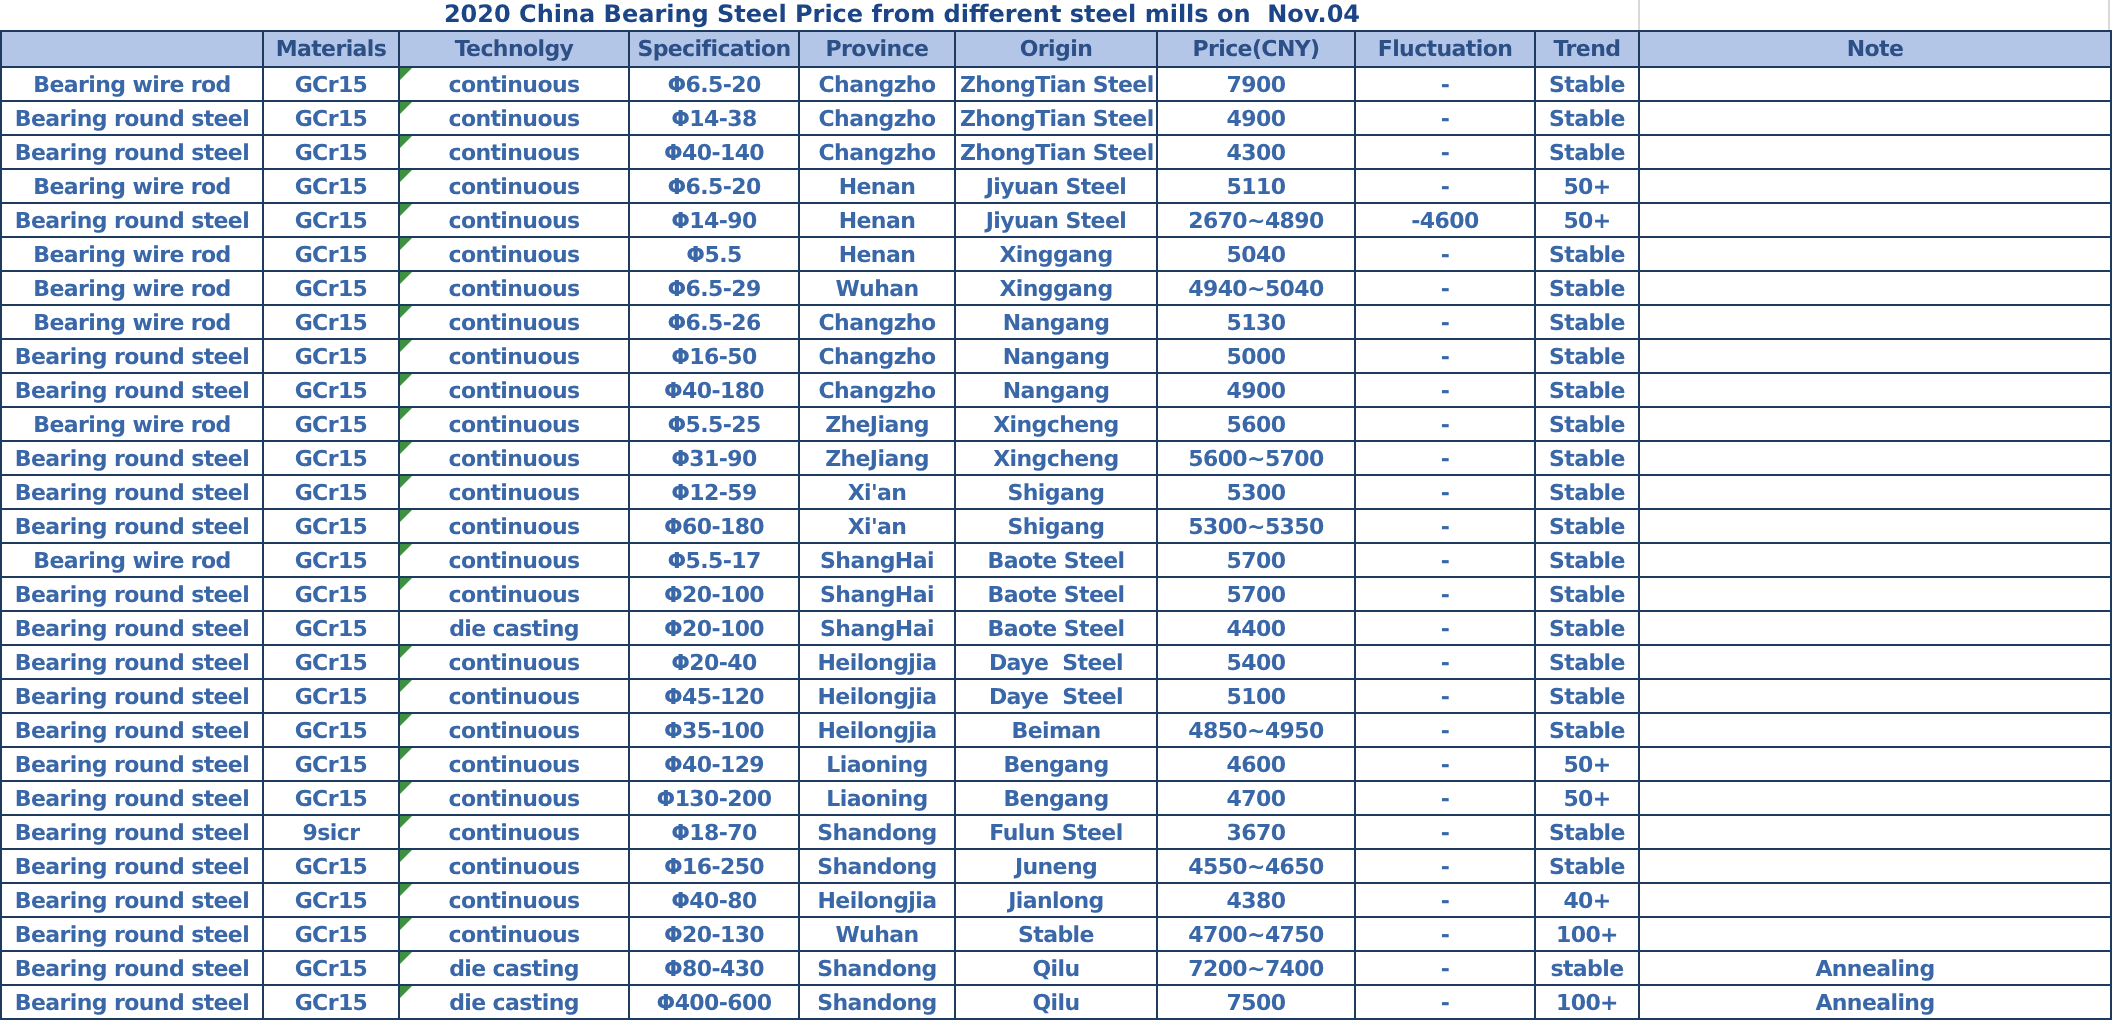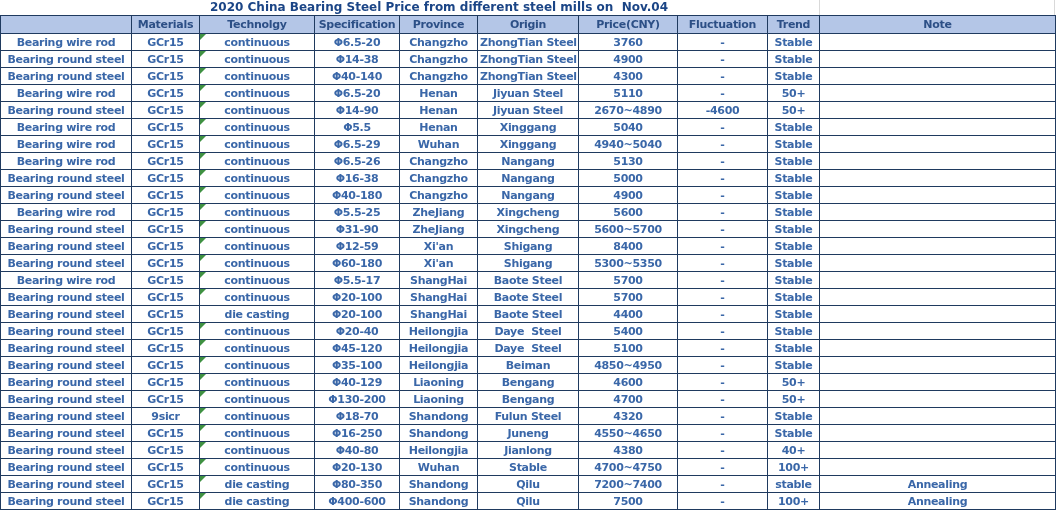--- a/index.html
+++ b/index.html
@@ -6,21 +6,21 @@
   html, body {
     margin: 0; padding: 0;
     width: 1057px; height: 511px;
     background: #ffffff;
     overflow: hidden;
     font-family: "DejaVu Sans", "Liberation Sans", sans-serif;
   }
   .sheet { position: relative; width: 1057px; height: 511px; }
 
   .title-row {
-    position: absolute; top: 0; left: 4px;
+    position: absolute; top: 0; left: 16px;
     width: 870px; height: 15px;
     text-align: center; line-height: 14px;
     font-size: 12px; font-weight: bold;
     color: var(--title_text, #1b4586);
     white-space: pre;
   }
   .gridline-v {
     position: absolute; top: 0; height: 15px; width: 1px;
     background: #d9d9d9;
   }
@@ -97,21 +97,21 @@
       </tr>
     </thead>
     <tbody>
         <tr>
           <td><span>Bearing wire rod</span></td>
           <td><span>GCr15</span></td>
           <td><i class="flag"></i><span>continuous</span></td>
           <td><span>Φ6.5-20</span></td>
           <td><span>Changzho</span></td>
           <td><span>ZhongTian Steel</span></td>
-          <td><span>3760</span></td>
+          <td><span>7900</span></td>
           <td><span>-</span></td>
           <td><span>Stable</span></td>
           <td><span></span></td>
         </tr>
         <tr>
           <td><span>Bearing round steel</span></td>
           <td><span>GCr15</span></td>
           <td><i class="flag"></i><span>continuous</span></td>
           <td><span>Φ14-38</span></td>
           <td><span>Changzho</span></td>
@@ -190,21 +190,21 @@
           <td><span>Nangang</span></td>
           <td><span>5130</span></td>
           <td><span>-</span></td>
           <td><span>Stable</span></td>
           <td><span></span></td>
         </tr>
         <tr>
           <td><span>Bearing round steel</span></td>
           <td><span>GCr15</span></td>
           <td><i class="flag"></i><span>continuous</span></td>
-          <td><span>Φ16-38</span></td>
+          <td><span>Φ16-50</span></td>
           <td><span>Changzho</span></td>
           <td><span>Nangang</span></td>
           <td><span>5000</span></td>
           <td><span>-</span></td>
           <td><span>Stable</span></td>
           <td><span></span></td>
         </tr>
         <tr>
           <td><span>Bearing round steel</span></td>
           <td><span>GCr15</span></td>
@@ -241,21 +241,21 @@
           <td><span>Stable</span></td>
           <td><span></span></td>
         </tr>
         <tr>
           <td><span>Bearing round steel</span></td>
           <td><span>GCr15</span></td>
           <td><i class="flag"></i><span>continuous</span></td>
           <td><span>Φ12-59</span></td>
           <td><span>Xi'an</span></td>
           <td><span>Shigang</span></td>
-          <td><span>8400</span></td>
+          <td><span>5300</span></td>
           <td><span>-</span></td>
           <td><span>Stable</span></td>
           <td><span></span></td>
         </tr>
         <tr>
           <td><span>Bearing round steel</span></td>
           <td><span>GCr15</span></td>
           <td><i class="flag"></i><span>continuous</span></td>
           <td><span>Φ60-180</span></td>
           <td><span>Xi'an</span></td>
@@ -361,21 +361,21 @@
           <td><span>50+</span></td>
           <td><span></span></td>
         </tr>
         <tr>
           <td><span>Bearing round steel</span></td>
           <td><span>9sicr</span></td>
           <td><i class="flag"></i><span>continuous</span></td>
           <td><span>Φ18-70</span></td>
           <td><span>Shandong</span></td>
           <td><span>Fulun Steel</span></td>
-          <td><span>4320</span></td>
+          <td><span>3670</span></td>
           <td><span>-</span></td>
           <td><span>Stable</span></td>
           <td><span></span></td>
         </tr>
         <tr>
           <td><span>Bearing round steel</span></td>
           <td><span>GCr15</span></td>
           <td><i class="flag"></i><span>continuous</span></td>
           <td><span>Φ16-250</span></td>
           <td><span>Shandong</span></td>
@@ -406,21 +406,21 @@
           <td><span>Stable</span></td>
           <td><span>4700~4750</span></td>
           <td><span>-</span></td>
           <td><span>100+</span></td>
           <td><span></span></td>
         </tr>
         <tr>
           <td><span>Bearing round steel</span></td>
           <td><span>GCr15</span></td>
           <td><i class="flag"></i><span>die casting</span></td>
-          <td><span>Φ80-350</span></td>
+          <td><span>Φ80-430</span></td>
           <td><span>Shandong</span></td>
           <td><span>Qilu</span></td>
           <td><span>7200~7400</span></td>
           <td><span>-</span></td>
           <td><span>stable</span></td>
           <td><span>Annealing</span></td>
         </tr>
         <tr>
           <td><span>Bearing round steel</span></td>
           <td><span>GCr15</span></td>

